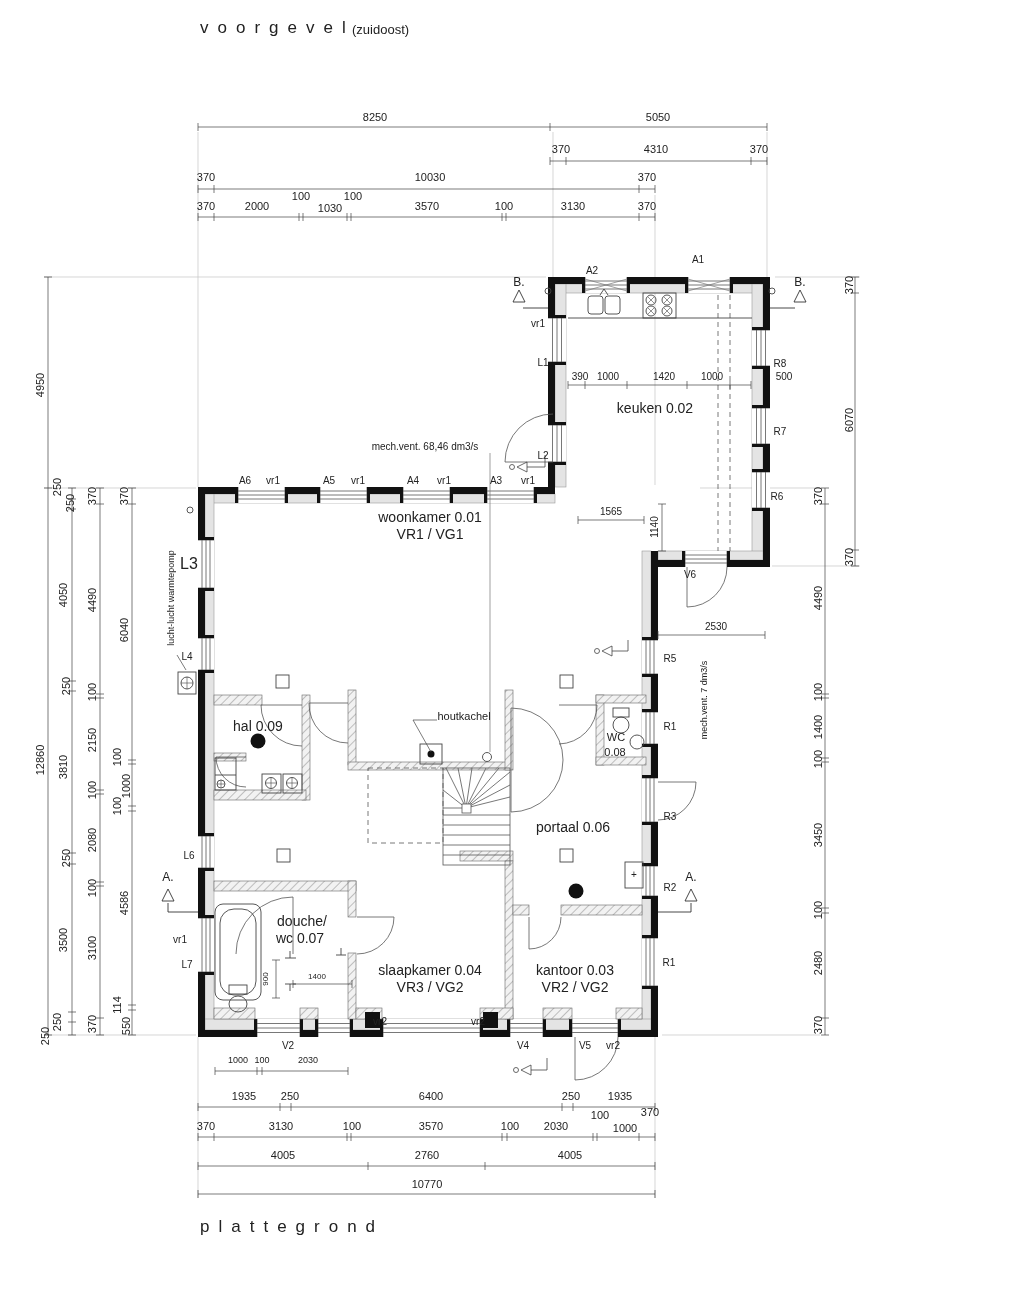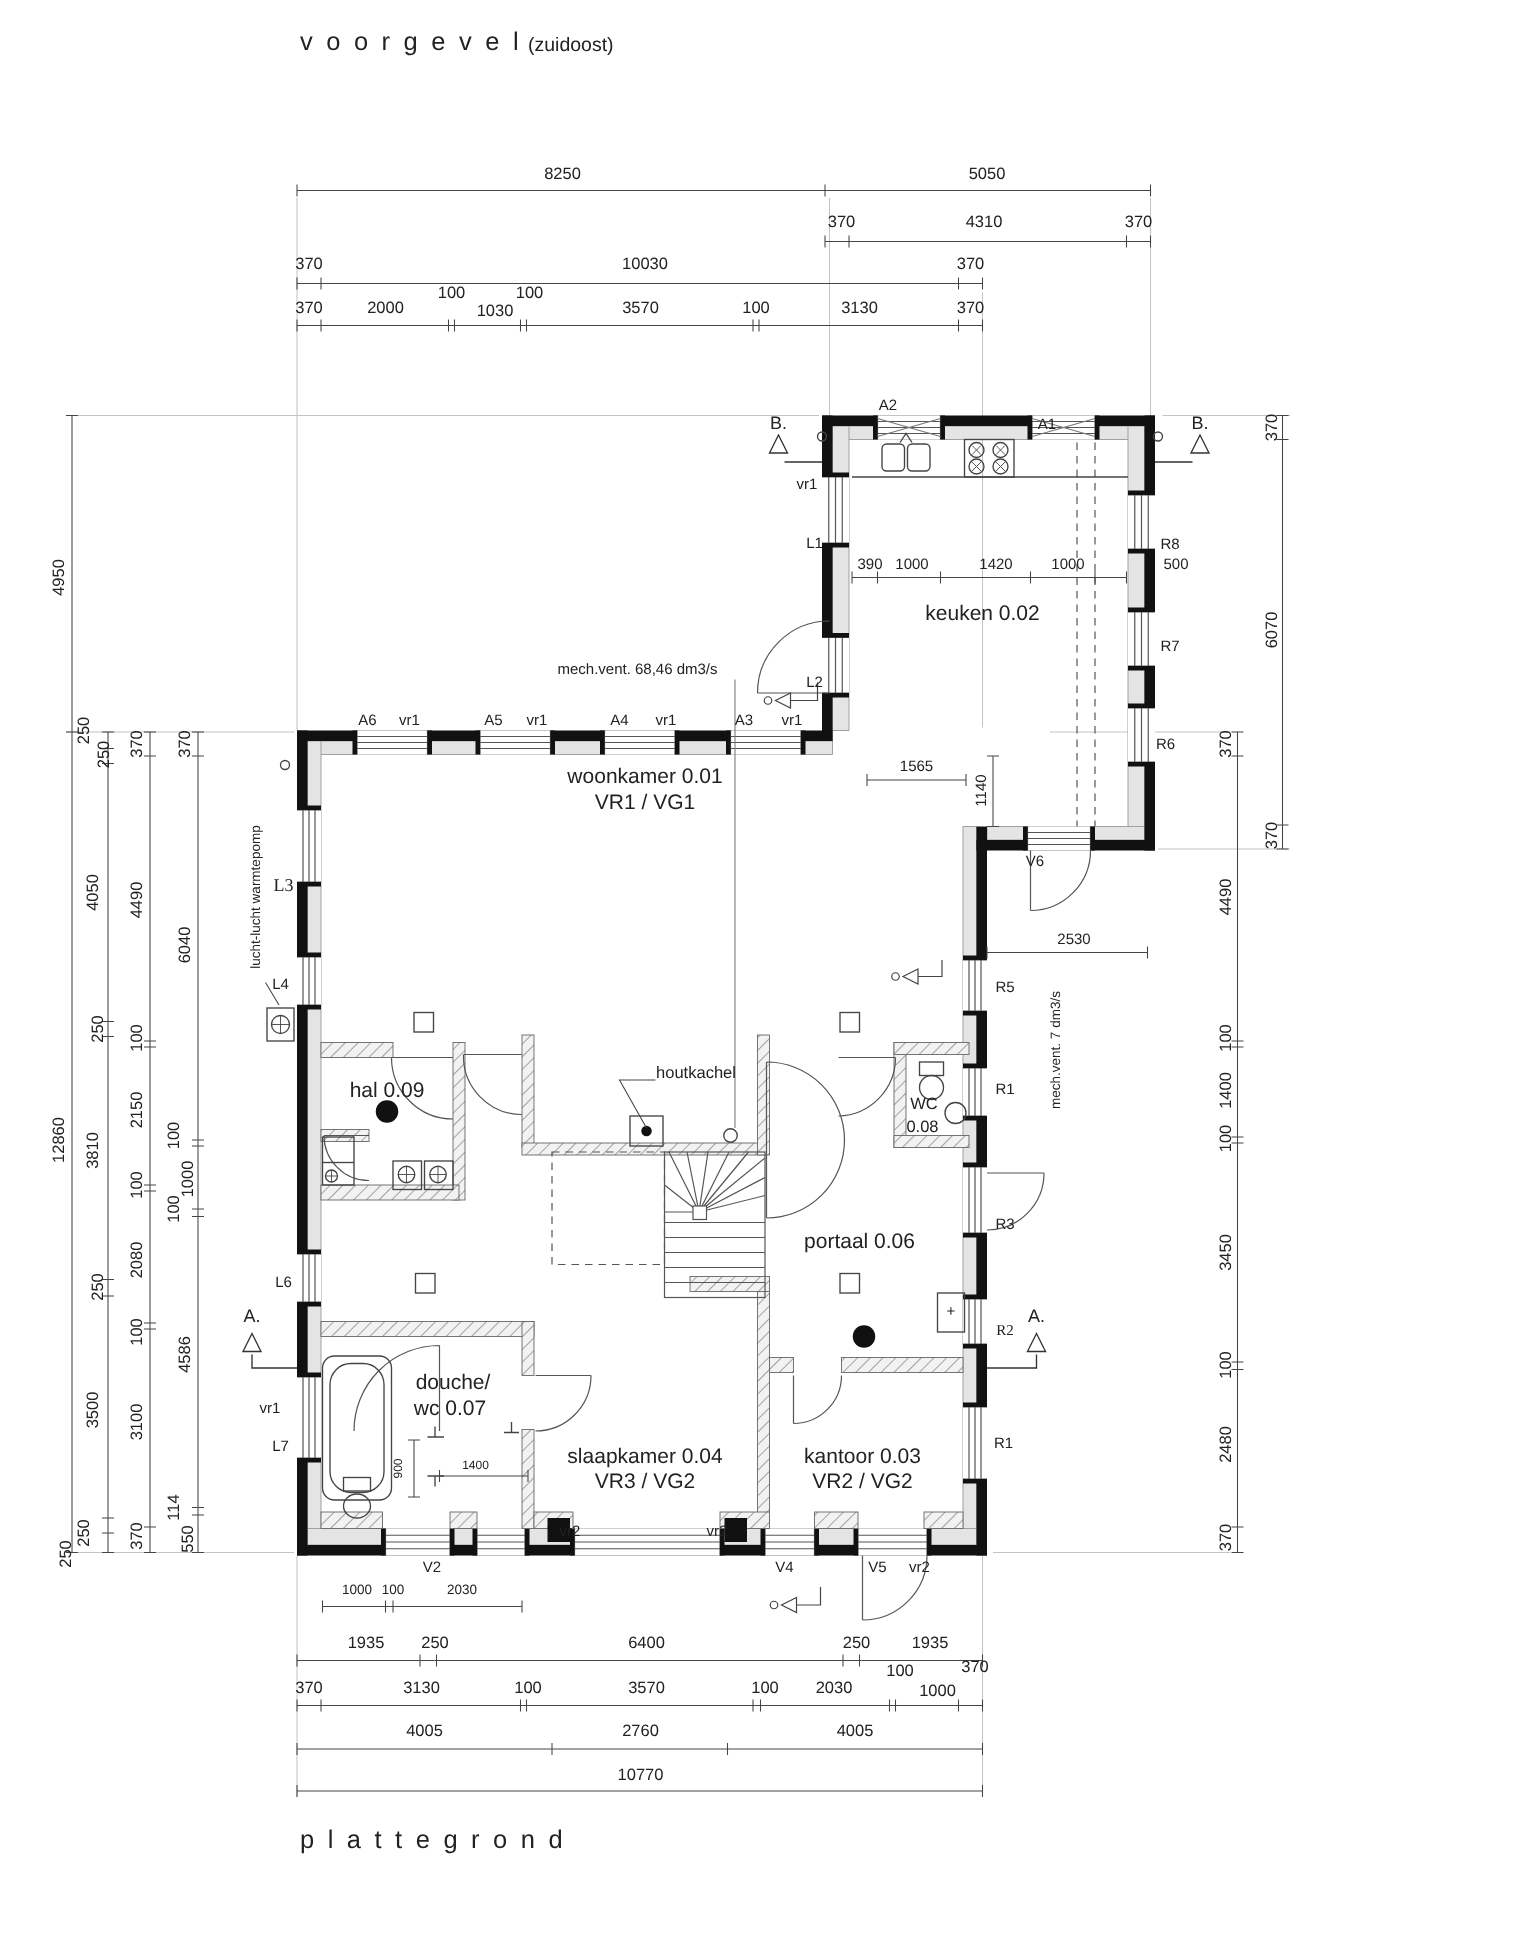--- a/index.html
+++ b/index.html
@@ -500,44 +500,44 @@
       <span class="lbl" style="left: 616px; top: 737px; font-size: 11px;">WC</span>
       <span class="lbl" style="left: 615px; top: 752px; font-size: 11px;">0.08</span>
       <span class="lbl" style="left: 573px; top: 827px; font-size: 14px;">portaal 0.06</span>
       <span class="lbl" style="left: 302px; top: 921px; font-size: 14px;">douche/</span>
       <span class="lbl" style="left: 300px; top: 938px; font-size: 14px;">wc 0.07</span>
       <span class="lbl" style="left: 430px; top: 970px; font-size: 14px;">slaapkamer 0.04</span>
       <span class="lbl" style="left: 430px; top: 987px; font-size: 14px;">VR3 / VG2</span>
       <span class="lbl" style="left: 575px; top: 970px; font-size: 14px;">kantoor 0.03</span>
       <span class="lbl" style="left: 575px; top: 987px; font-size: 14px;">VR2 / VG2</span>
       <span class="lbl" style="left: 592px; top: 271px; font-size: 10px;">A2</span>
-      <span class="lbl" style="left: 698px; top: 284px; font-size: 10px;">A1</span>
+      <span class="lbl" style="left: 698px; top: 260px; font-size: 10px;">A1</span>
       <span class="lbl" style="left: 245px; top: 481px; font-size: 10px;">A6</span>
       <span class="lbl" style="left: 273px; top: 481px; font-size: 10px;">vr1</span>
       <span class="lbl" style="left: 329px; top: 481px; font-size: 10px;">A5</span>
       <span class="lbl" style="left: 358px; top: 481px; font-size: 10px;">vr1</span>
       <span class="lbl" style="left: 413px; top: 481px; font-size: 10px;">A4</span>
       <span class="lbl" style="left: 444px; top: 481px; font-size: 10px;">vr1</span>
       <span class="lbl" style="left: 496px; top: 481px; font-size: 10px;">A3</span>
       <span class="lbl" style="left: 528px; top: 481px; font-size: 10px;">vr1</span>
       <span class="lbl" style="left: 538px; top: 324px; font-size: 10px;">vr1</span>
       <span class="lbl" style="left: 543px; top: 363px; font-size: 10px;">L1</span>
       <span class="lbl" style="left: 543px; top: 456px; font-size: 10px;">L2</span>
-      <span class="lbl" style="left: 189px; top: 590px; font-size: 12px; font-family: Liberation Serif, serif;">L3</span>
+      <span class="lbl" style="left: 189px; top: 564px; font-size: 16px;">L3</span>
       <span class="lbl" style="left: 187px; top: 657px; font-size: 10px;">L4</span>
       <span class="lbl" style="left: 189px; top: 856px; font-size: 10px;">L6</span>
       <span class="lbl" style="left: 180px; top: 940px; font-size: 10px;">vr1</span>
       <span class="lbl" style="left: 187px; top: 965px; font-size: 10px;">L7</span>
       <span class="lbl" style="left: 780px; top: 364px; font-size: 10px;">R8</span>
       <span class="lbl" style="left: 780px; top: 432px; font-size: 10px;">R7</span>
       <span class="lbl" style="left: 777px; top: 497px; font-size: 10px;">R6</span>
       <span class="lbl" style="left: 670px; top: 659px; font-size: 10px;">R5</span>
       <span class="lbl" style="left: 670px; top: 727px; font-size: 10px;">R1</span>
       <span class="lbl" style="left: 670px; top: 817px; font-size: 10px;">R3</span>
-      <span class="lbl" style="left: 670px; top: 888px; font-size: 10px; font-family: Liberation Serif, serif;">R2</span>
+      <span class="lbl" style="left: 670px; top: 888px; font-size: 10px;">R2</span>
       <span class="lbl" style="left: 669px; top: 963px; font-size: 10px;">R1</span>
       <span class="lbl" style="left: 690px; top: 575px; font-size: 10px;">V6</span>
       <span class="lbl" style="left: 288px; top: 1046px; font-size: 10px;">V2</span>
       <span class="lbl" style="left: 523px; top: 1046px; font-size: 10px;">V4</span>
       <span class="lbl" style="left: 585px; top: 1046px; font-size: 10px;">V5</span>
       <span class="lbl" style="left: 613px; top: 1046px; font-size: 10px;">vr2</span>
       <span class="lbl" style="left: 380px; top: 1022px; font-size: 10px;">vr2</span>
       <span class="lbl" style="left: 478px; top: 1022px; font-size: 10px;">vr2</span>
       <span class="lbl" style="left: 519px; top: 282px; font-size: 12px;">B.</span>
       <span class="lbl" style="left: 800px; top: 282px; font-size: 12px;">B.</span>

